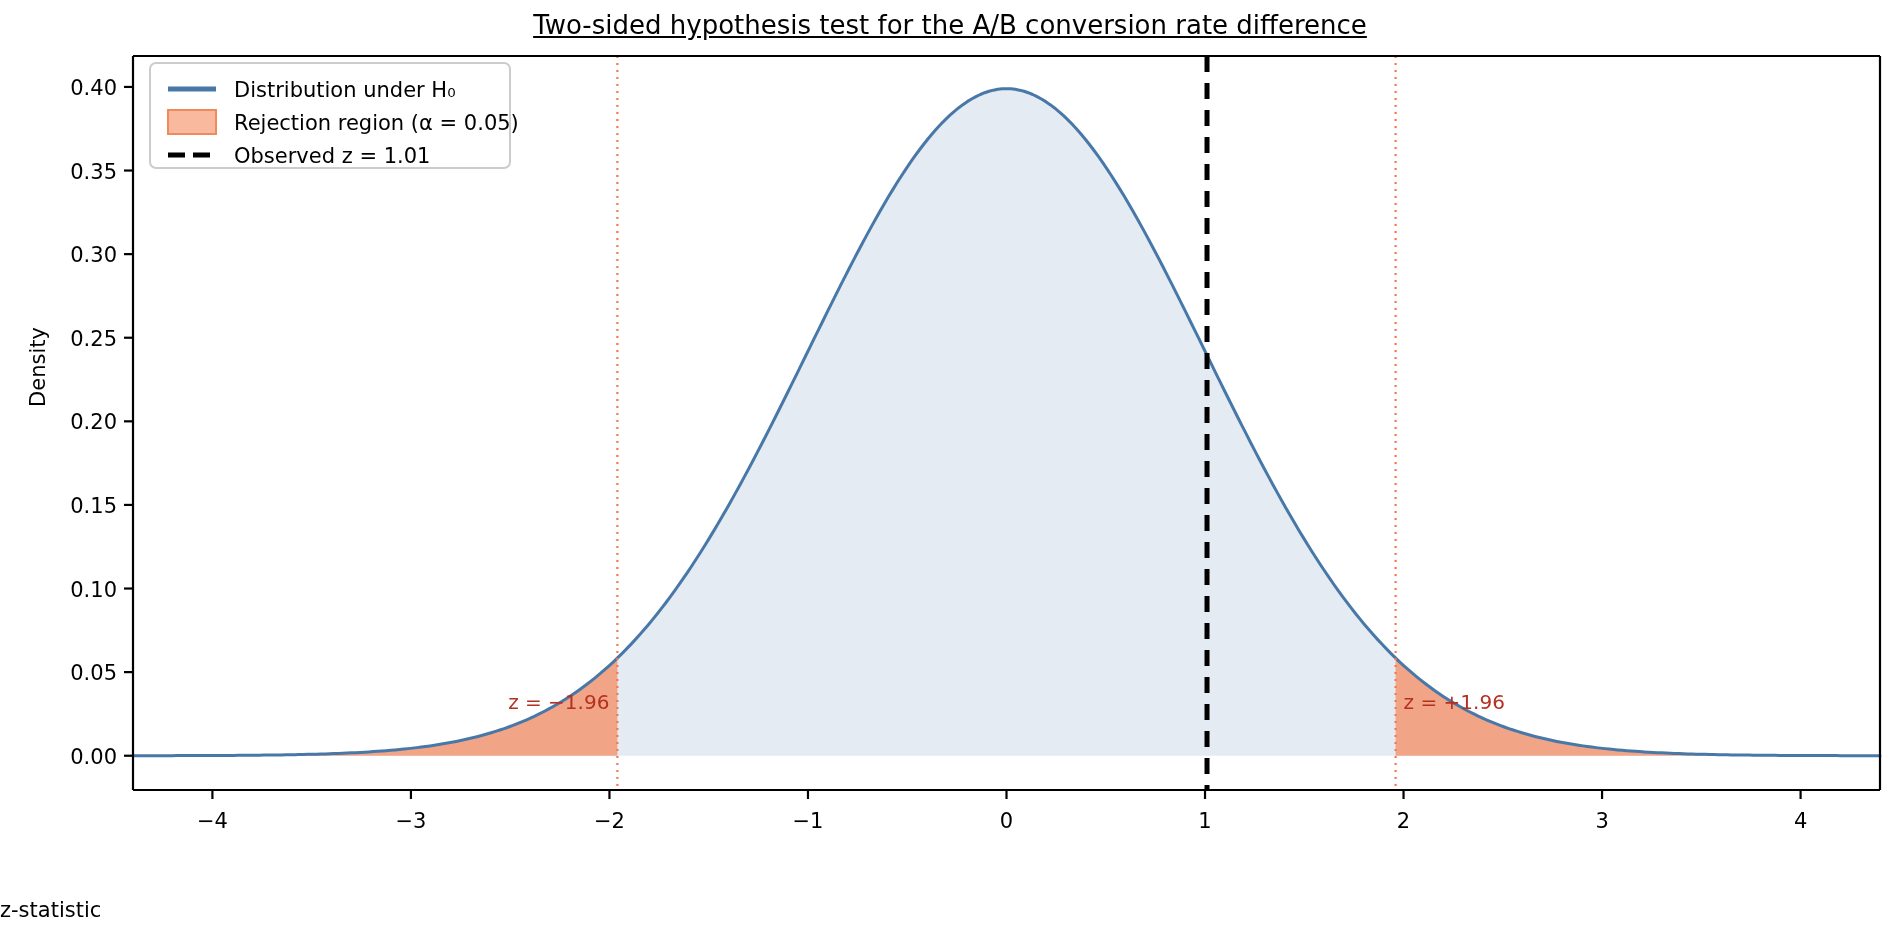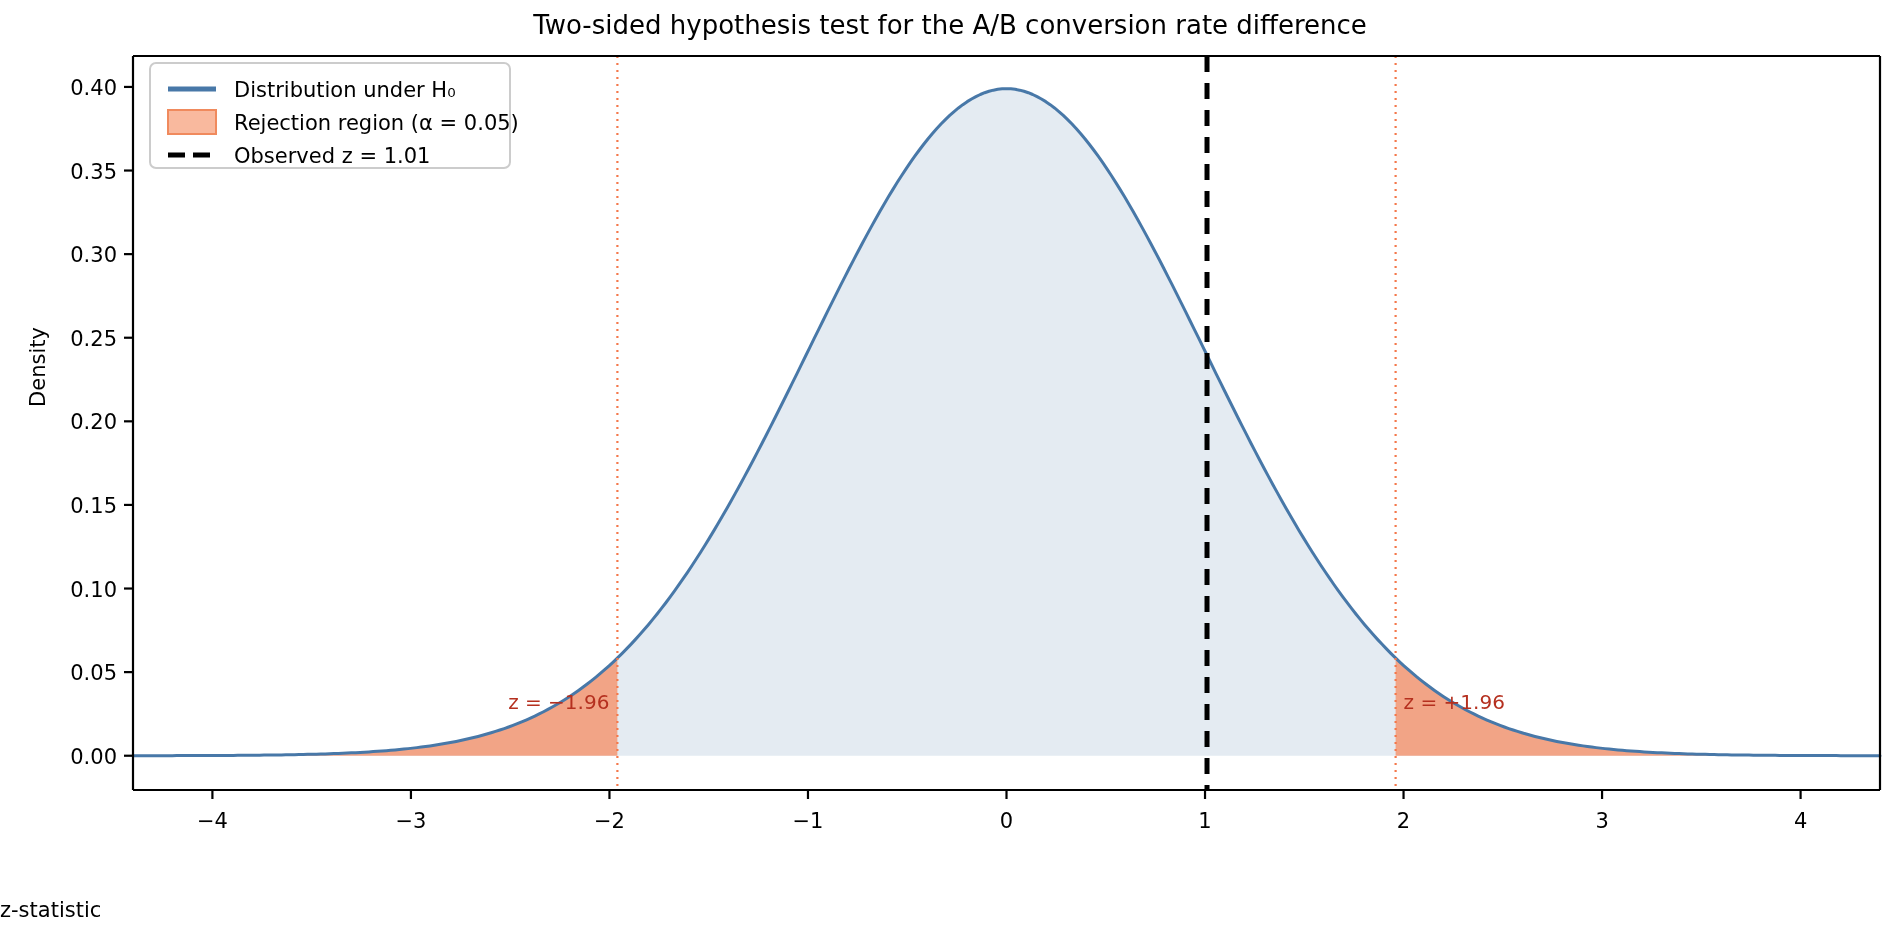--- a/index.html
+++ b/index.html
@@ -22,20 +22,21 @@
   #chart-title {
     position: absolute;
     left: 0;
     top: 10px;
     width: 1900px;
     text-align: center;
     font-size: 26px;
     color: #000000;
     font-family: "DejaVu Sans", sans-serif;
     letter-spacing: 0px;
+    text-decoration: underline;
   }
   #plot-svg {
     position: absolute;
     left: 0;
     top: 0;
   }
   .axis-label {
     position: absolute;
     font-size: 21px;
     color: #000000;

